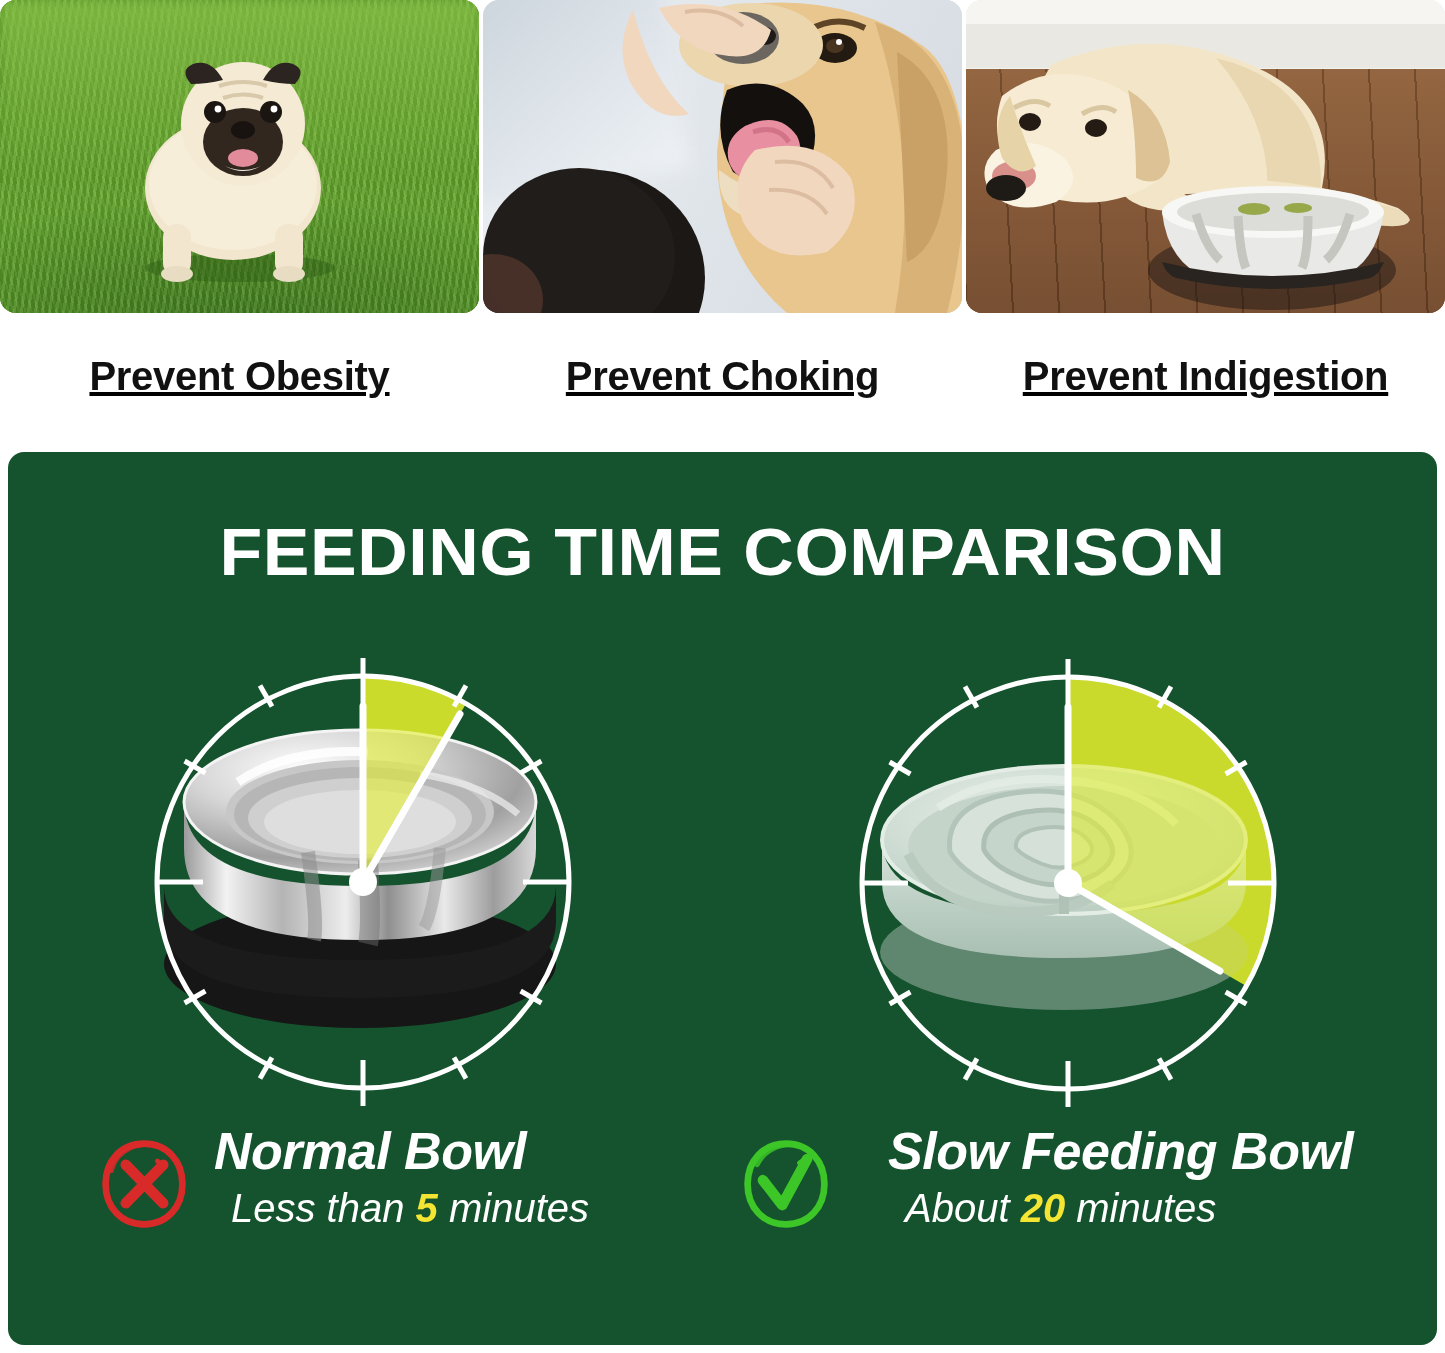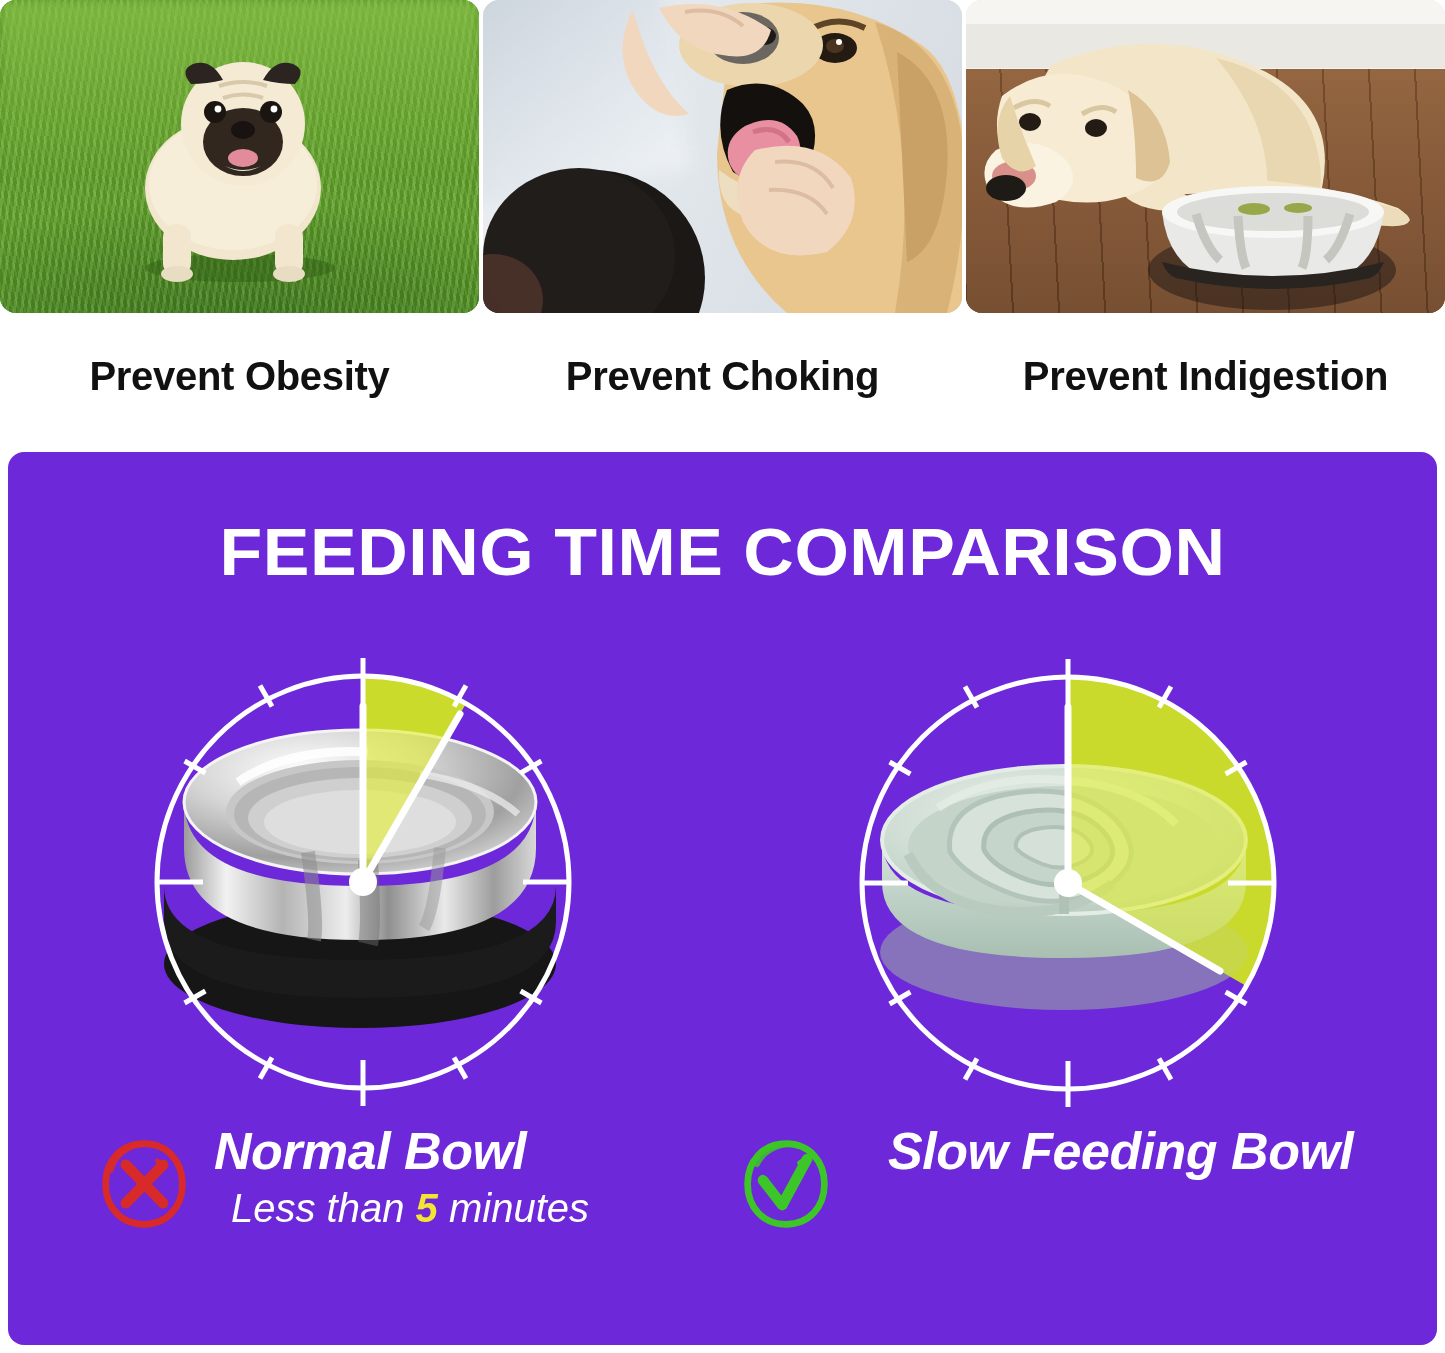--- a/index.html
+++ b/index.html
@@ -81,32 +81,33 @@
     color: #111111;
     letter-spacing: -.3px;
     line-height: 1;
     font-family: "Liberation Sans", sans-serif;
   }
   .labels-row {
     display: flex;
     width: 1445px;
     height: 112px;
     align-items: center;
+    text-decoration: underline;
   }
   .labels-row > div { width: 479px; margin-right: 4px; }
   .labels-row > div:last-child { margin-right: 0; }
 
   
   .panel {
     position: absolute;
     left: 8px;
     top: 452px;
     width: 1429px;
     height: 893px;
-    background: #6d28d9;
+    background: #14532d;
     border-radius: 16px;
     overflow: hidden;
   }
   .panel-title {
     position: absolute;
     left: 0; right: 0;
     top: 62px;
     text-align: center;
     color: #ffffff;
     font-size: 66px;
@@ -421,16 +422,17 @@
 
     <div class="caption right">
       <svg class="caption-icon" viewBox="0 0 100 100">
         <path d="M50 8 C26 8 10 26 10 50 C10 74 26 92 50 92 C74 92 90 74 90 50 C90 26 74 8 50 8 Z" fill="none" stroke="#3cc627" stroke-width="7" stroke-linecap="round"></path>
         <path d="M20 30 C26 18 38 10 54 9" fill="none" stroke="#3cc627" stroke-width="5" stroke-linecap="round" opacity=".85"></path>
         <path d="M26 46 L46 72 L72 24" fill="none" stroke="#3cc627" stroke-width="11" stroke-linecap="round" stroke-linejoin="round"></path>
         <path d="M64 28 L73 22" stroke="#3cc627" stroke-width="5" stroke-linecap="round"></path>
       </svg>
       <div class="caption-text">
         <div class="caption-title">Slow Feeding Bowl</div>
+        <div class="caption-sub"><span>About </span><span class="hl">20</span><span> minutes</span></div>
       </div>
     </div>
   </div>
 </div>
 
 </body></html>

